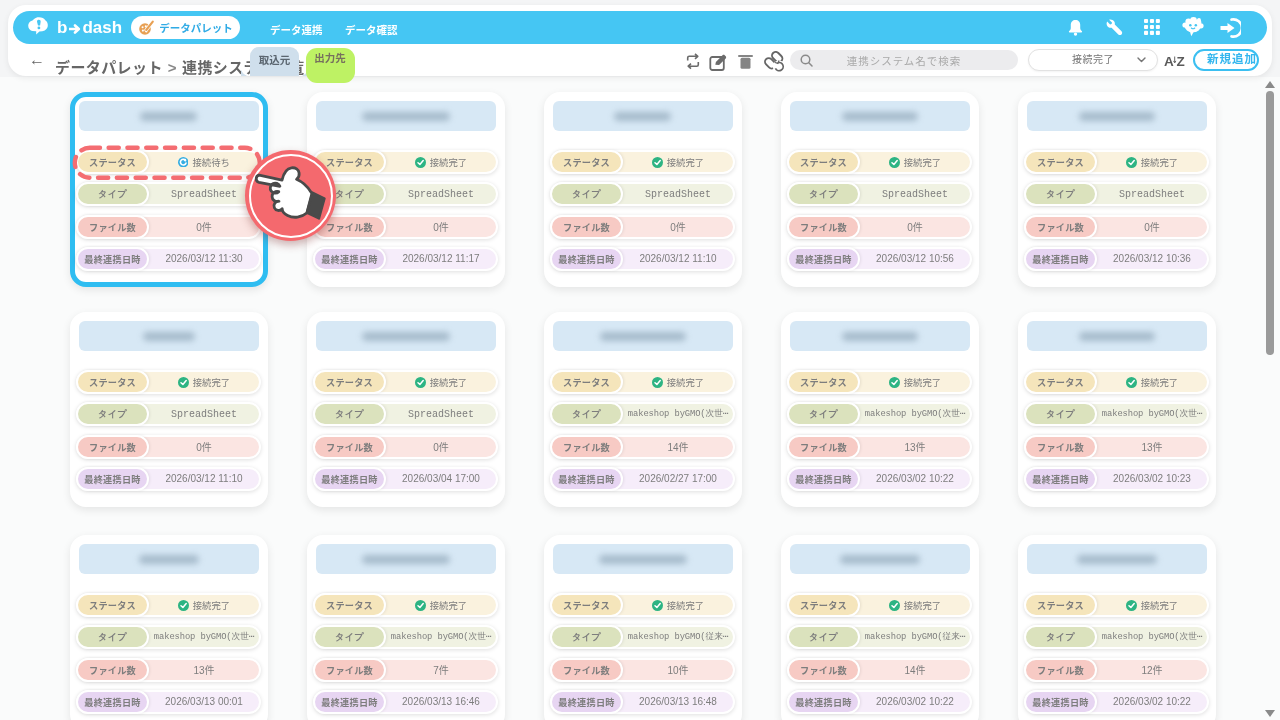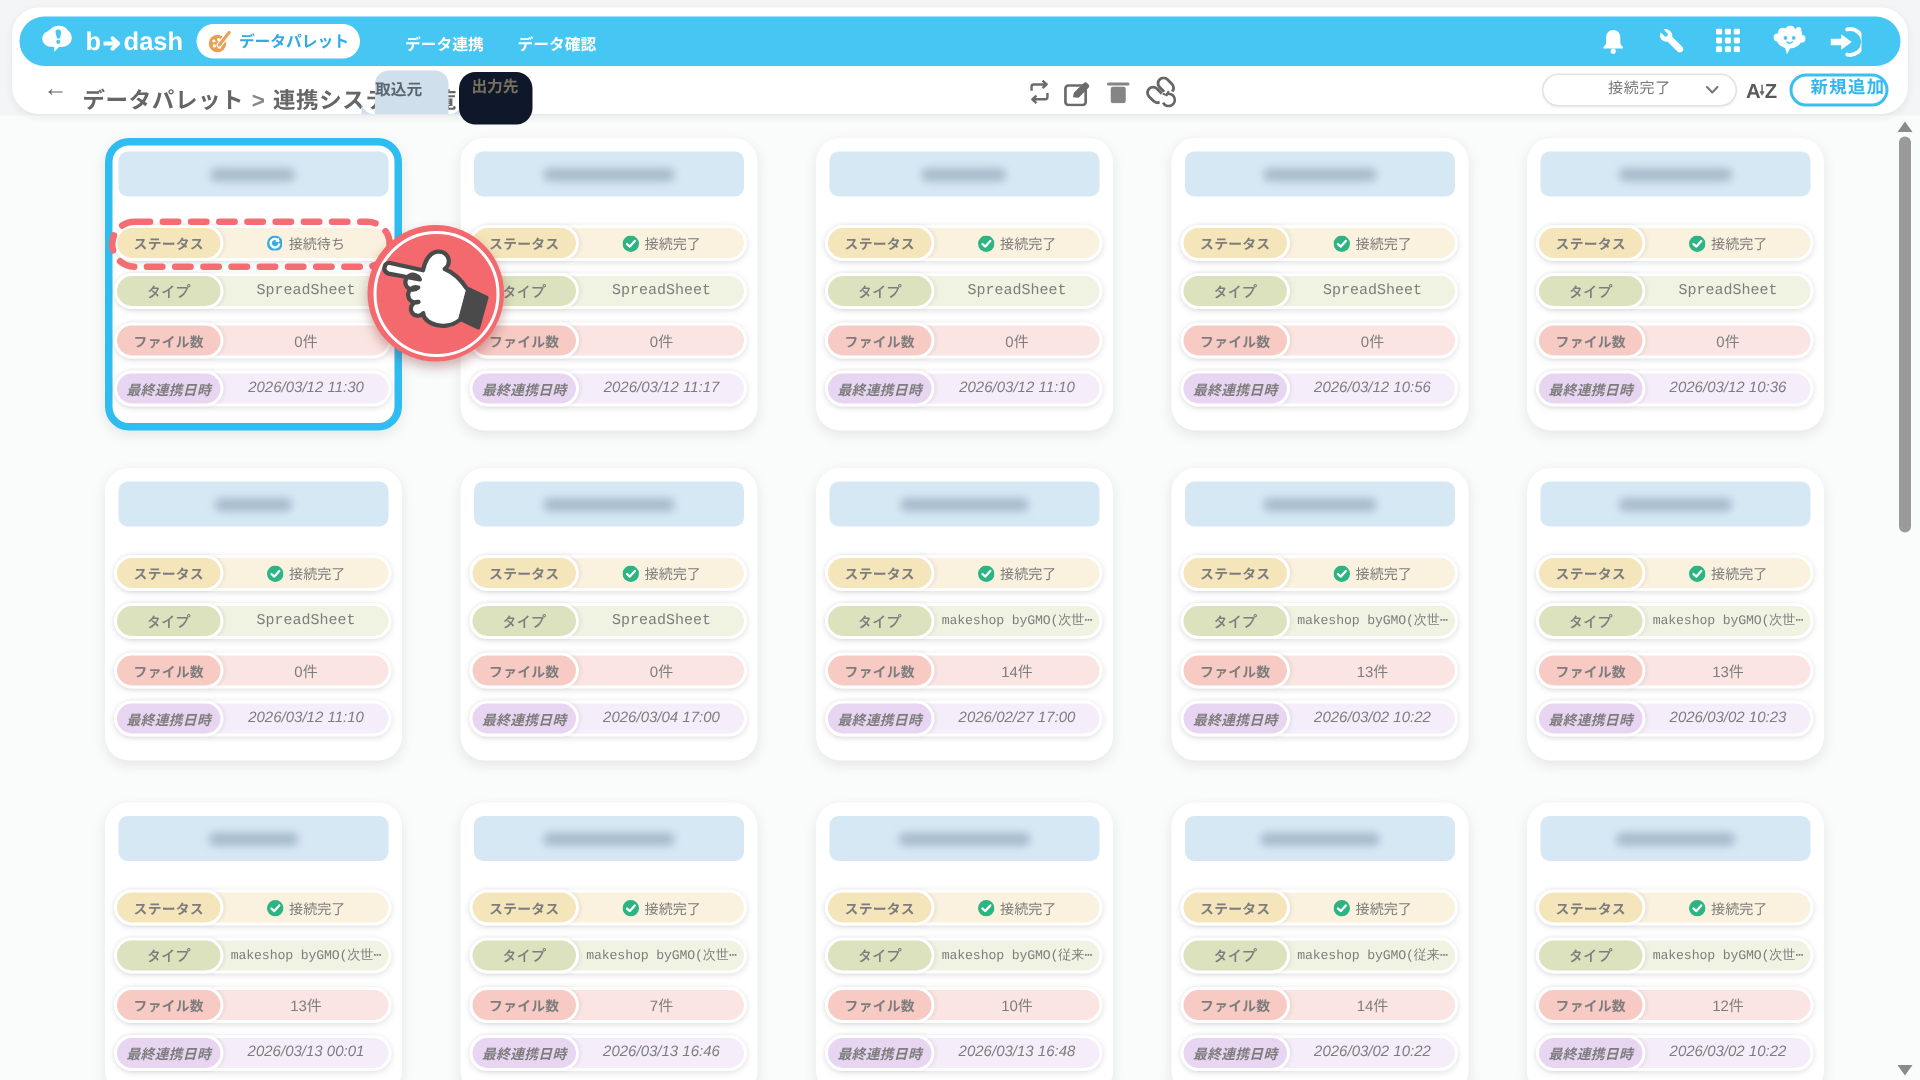--- a/index.html
+++ b/index.html
@@ -19,25 +19,25 @@
 .nav { position:absolute; top:11px; color:#fff; font-size:10.5px; font-weight:bold; letter-spacing:0; }
 .topicons { position:absolute; left:0; top:0; width:100%; height:33px; }
 .topicons svg { position:absolute; }
 
 
 .toolrow { position:absolute; left:0; top:44px; width:100%; height:28px; }
 .backarrow { position:absolute; left:21px; top:2px; color:#666; font-size:16px; }
 .crumb { position:absolute; left:47px; top:7px; font-size:15px; font-weight:bold; color:#666; letter-spacing:.4px; }
 .crumb .sep { margin:0 5px; color:#888; }
 .tab1 { position:absolute; left:242px; top:-2.5px; width:49px; height:29px; background:#cfdfec;
-  border-radius:9px 9px 0 0; font-size:10.5px; font-weight:bold; color:#5b6670; line-height:26px; }
+  border-radius:9px 9px 0 0; text-align:center; font-size:10.5px; font-weight:bold; color:#5b6670; line-height:26px; }
 .tab1:before, .tab1:after { content:""; position:absolute; bottom:0; width:9px; height:9px; background:radial-gradient(circle at 0 0, transparent 9px, #cfdfec 9.5px); }
 .tab1:before { left:-9px; transform:scaleX(-1); }
 .tab1:after { right:-9px; }
-.tab2 { position:absolute; left:297.5px; top:-1.5px; width:49px; height:35px; background:#0f172a;
+.tab2 { position:absolute; left:297.5px; top:-1.5px; width:49px; height:35px; background:#bef264;
   border-radius:11px; text-align:center; font-size:10.5px; font-weight:bold; color:#77715e; line-height:21.5px; }
 .ticons { position:absolute; left:678px; top:2px; display:flex; gap:9px; align-items:center; }
 .search { position:absolute; left:782px; top:1px; width:228px; height:20px; background:#ececee; border-radius:10px;
   display:flex; align-items:center; }
 .search svg { margin-left:10px; }
 .search span { flex:1; text-align:center; color:#a9a9a9; font-size:10.5px; letter-spacing:1px; margin-right:23px; }
 .drop { position:absolute; left:1020px; top:0; width:130px; height:21.5px; border:1px solid #e2e2e2; background:#fff;
   border-radius:11px; font-size:10px; color:#777; text-align:center; line-height:20px; letter-spacing:.5px;
   box-shadow:0 1px 2px rgba(0,0,0,.05); }
 .drop .chev { position:absolute; right:11px; top:7px; }
@@ -63,21 +63,21 @@
   display:flex; align-items:center; justify-content:center; font-size:9.2px; font-weight:bold; color:#7d7d7d;
   box-shadow:1px 0 3px rgba(0,0,0,.08); letter-spacing:.2px; }
 .val { position:absolute; left:71px; right:0; top:0; bottom:0; display:flex; align-items:center; justify-content:center;
   font-size:10px; color:#7d7d7d; white-space:nowrap; }
 .val.vsmall { font-size:8.8px; letter-spacing:-.1px; }
 .vstat { gap:4px; font-size:9.4px; }
 .sic { flex:0 0 auto; }
 .yel { background:#faf2de; } .lyel { background:#f5e5bb; }
 .grn { background:#f0f2e2;font-family:Liberation Mono, monospace; } .lgrn { background:#dbe2bd; }
 .pnk { background:#fbe5e2; } .lpnk { background:#f7cac4; }
-.pur { background:#f6edfa;font-style:italic; } .lpur { background:#e7d5f2; }
+.pur { background:#f6edfa; } .lpur { background:#e7d5f2; }
 .dash { position:absolute; left:-5.6px; top:-7.3px; z-index:3; pointer-events:none; }
 
 
 .handwrap { position:absolute; left:245px; top:73px; width:91px; height:91px; z-index:5; }
 .hcirc { position:absolute; inset:0; border-radius:50%; background:#f4696e; box-shadow:0 4px 8px rgba(120,40,40,.35); }
 .hring { position:absolute; inset:3.5px; border-radius:50%; border:2.5px solid #fff; }
 
 
 .sb-thumb { position:absolute; right:6px; top:14px; width:8px; height:264px; background:#9a9a9a; border-radius:4px; }
 .sb-up { position:absolute; right:5px; top:80.5px; width:0; height:0; border-left:5.5px solid transparent;
@@ -624,20 +624,27 @@
       <svg width="23" height="21" viewBox="0 0 23 21">
           <g fill="none" stroke="#666" stroke-width="1.9">
             <rect x="8.4" y="2.4" width="11.6" height="7.4" rx="3.7" transform="rotate(45 14.2 6.1)"></rect>
             <rect x="1.4" y="8.6" width="11.6" height="7.4" rx="3.7" transform="rotate(45 7.2 12.3)"></rect>
           </g>
           <circle cx="16" cy="15.6" r="4.2" fill="none" stroke="#fff" stroke-width="4"></circle>
           <path d="M12.4 17.4 A 4.1 4.1 0 1 0 14.6 11.8" fill="none" stroke="#666" stroke-width="1.7"></path>
           <path d="M16.1 9.6 L14.8 12.5 L12.1 11.4" fill="none" stroke="#666" stroke-width="1.3"></path>
         </svg>
     </div>
+    <div class="search">
+      <svg width="13" height="13" viewBox="0 0 13 13">
+          <circle cx="5.5" cy="5.5" r="4.3" fill="none" stroke="#8a8a8a" stroke-width="1.5"></circle>
+          <path d="M8.8 8.8 L12 12" stroke="#8a8a8a" stroke-width="1.5" stroke-linecap="round"></path>
+        </svg>
+      <span>連携システム名で検索</span>
+    </div>
     <div class="drop">接続完了<svg class="chev" width="9" height="6" viewBox="0 0 9 6">
           <path d="M1 1 L4.5 4.6 L8 1" stroke="#777" stroke-width="1.4" fill="none" stroke-linecap="round" stroke-linejoin="round"></path>
         </svg></div>
     <svg class="az" width="24" height="16" viewBox="0 0 24 16">
         <text x="0" y="13.5" font-family="Liberation Sans" font-size="13.5" font-weight="600" fill="#5a5a5a">A</text>
         <text x="12.5" y="13.5" font-family="Liberation Sans" font-size="13.5" font-weight="600" fill="#5a5a5a">Z</text>
         <path d="M10.7 4.5 L10.7 10.8 M9.5 8.9 L10.7 10.9 L11.9 8.9" stroke="#666" stroke-width="1" fill="none"></path>
       </svg>
     <div class="newbtn">新規追加</div>
   </div>

